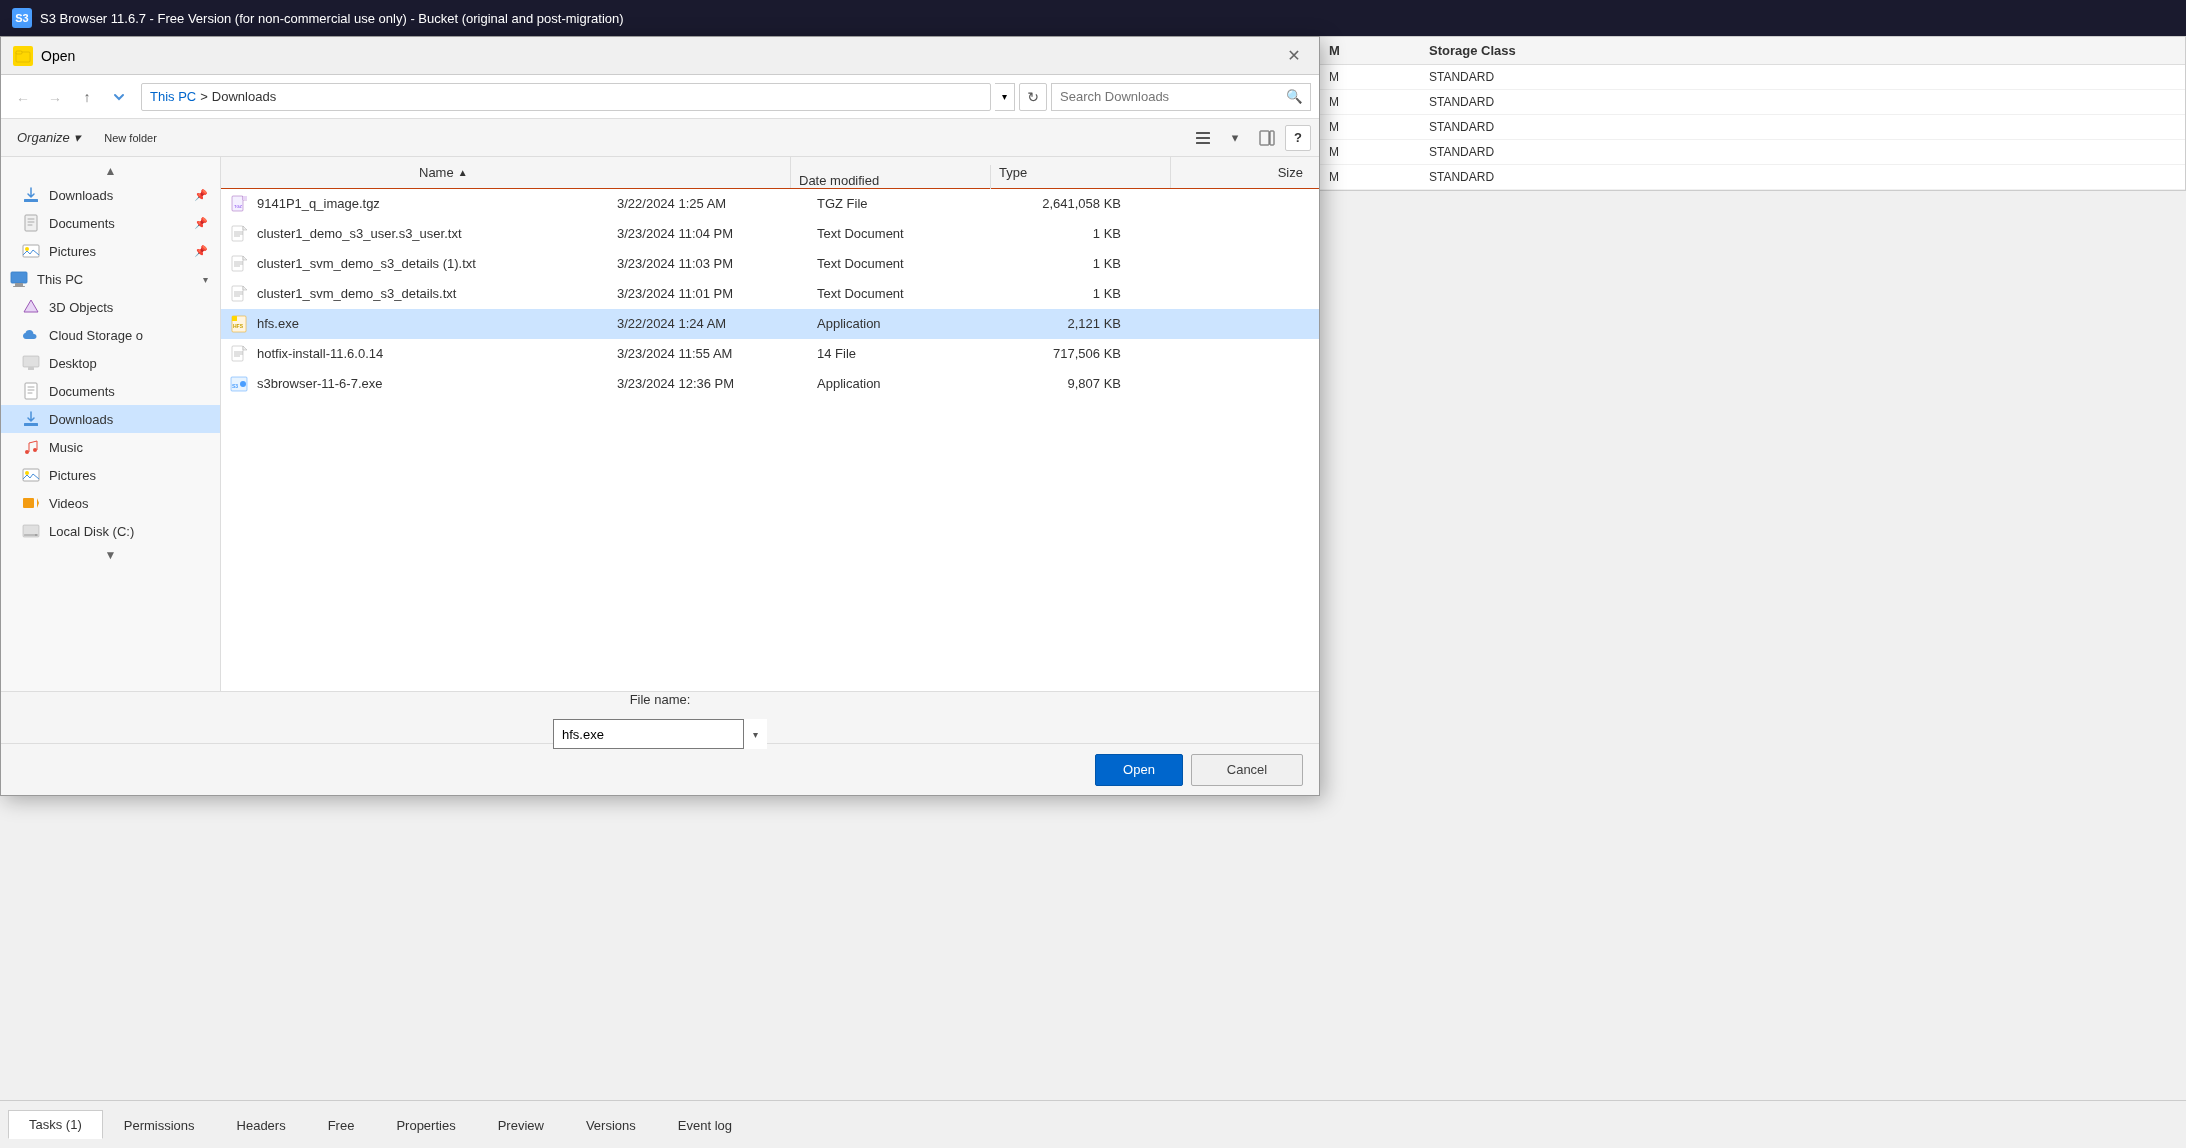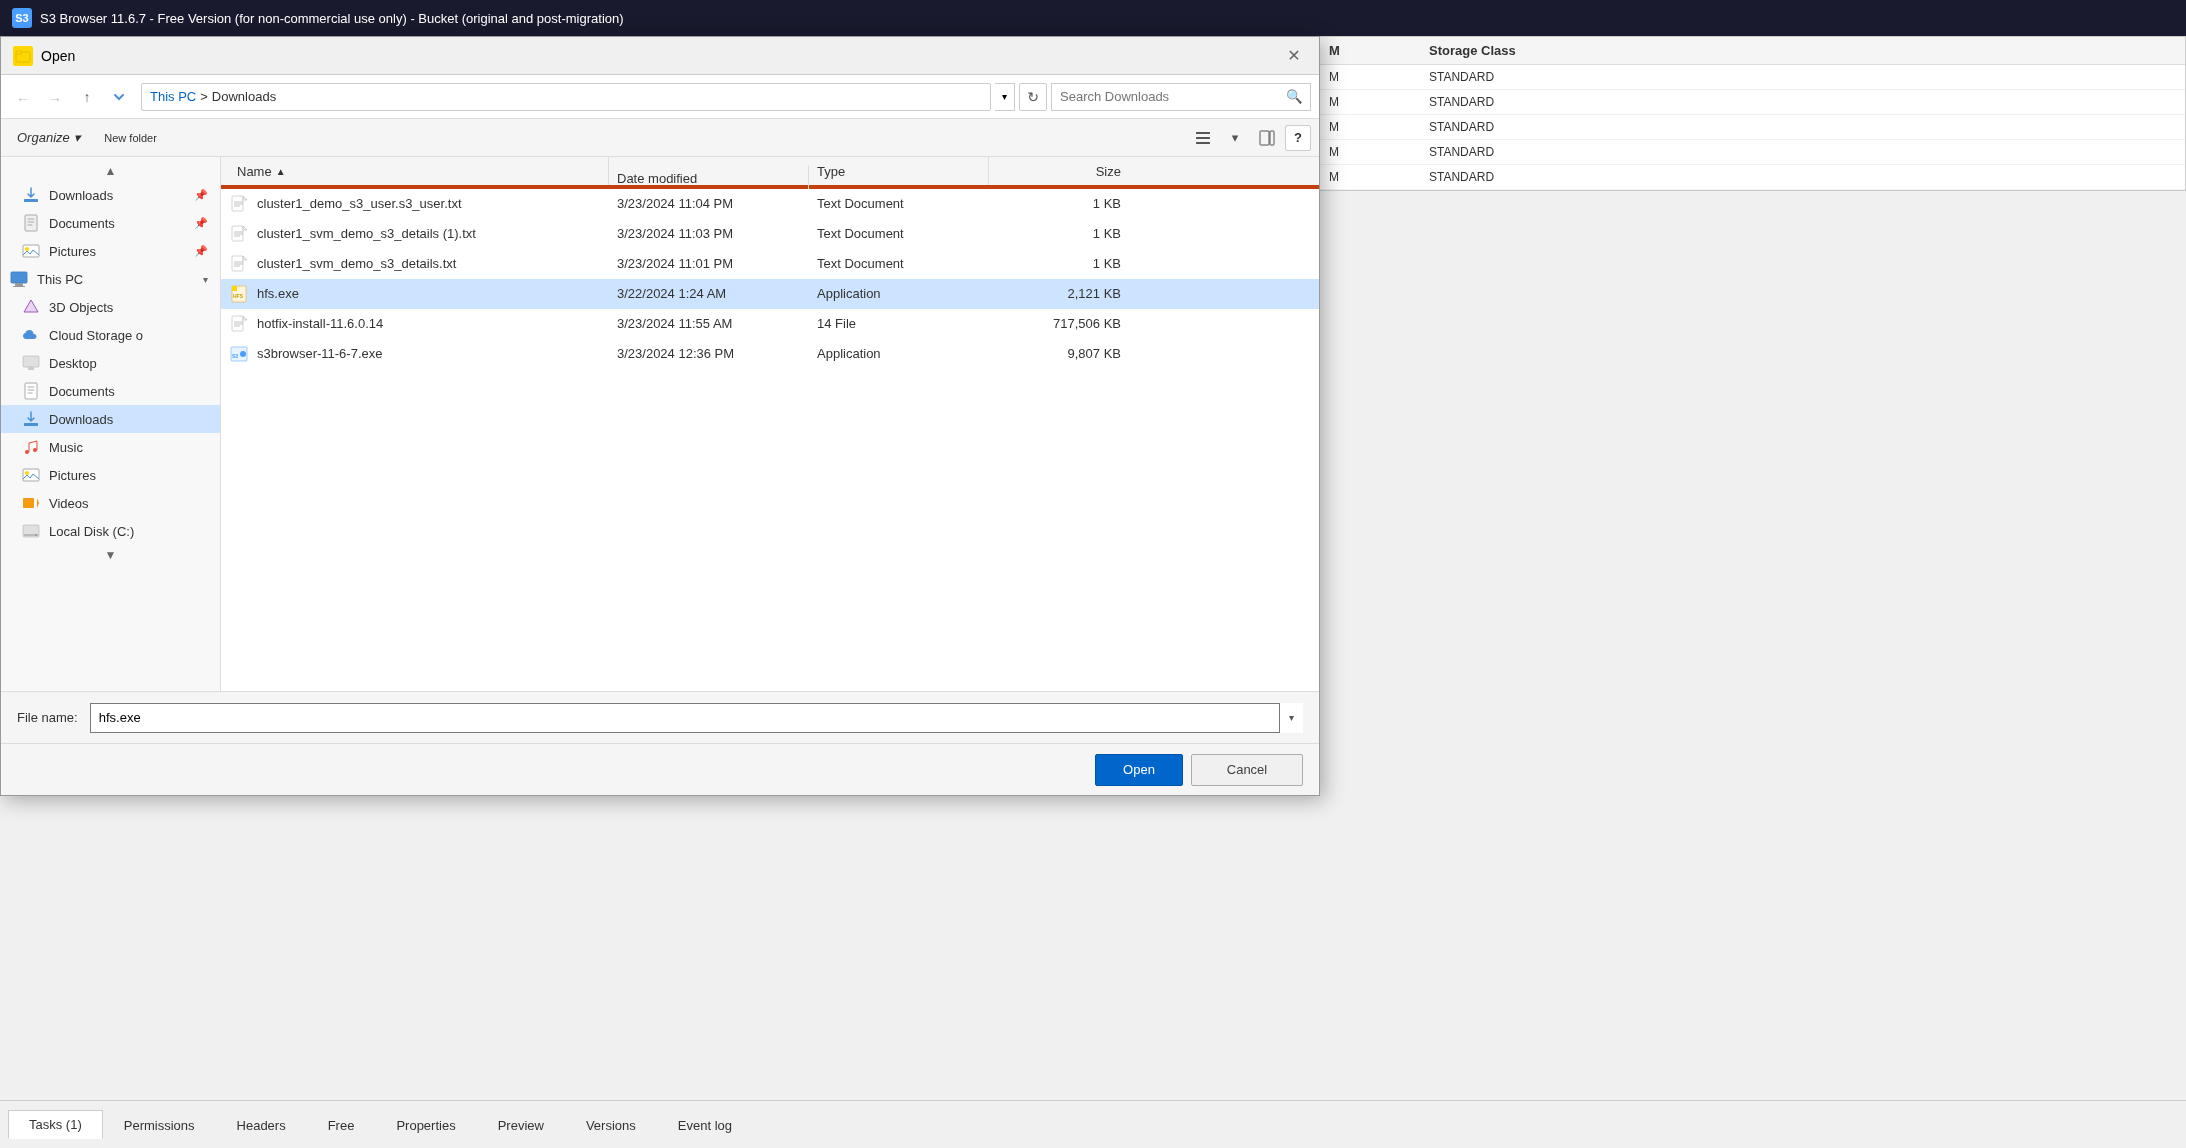--- a/index.html
+++ b/index.html
@@ -366,24 +366,25 @@
       flex: 1;
       display: flex;
       flex-direction: column;
       overflow: hidden;
     }
 
     .file-list-header {
       display: flex;
       align-items: center;
       background: #f5f5f5;
-      border-bottom: 4px solid #c2410c;
+      border-bottom: 1px solid #c2410c;
       height: 32px;
       padding: 0 8px;
       user-select: none;
+      justify-content: flex-end;
     }
 
     .file-col-header {
       font-size: 13px;
       font-weight: 500;
       color: #333;
       cursor: pointer;
       padding: 0 8px;
       height: 100%;
       display: flex;
@@ -456,20 +457,21 @@
 
     
     .filename-area {
       height: 52px;
       background: #f5f5f5;
       border-top: 1px solid #ddd;
       display: flex;
       align-items: center;
       padding: 0 16px;
       gap: 12px;
+      flex-direction: column;
     }
 
     .filename-label {
       font-size: 13px;
       color: #333;
       white-space: nowrap;
     }
 
     .filename-input-container {
       flex: 1;
@@ -798,20 +800,36 @@
         <div class="file-col-header col-type">
           <span>Type</span>
         </div>
         <div class="file-col-header col-size">
           <span>Size</span>
         </div>
       </div>
 
       <div class="file-list">
 
+        <div class="file-row">
+          <div class="file-name-cell">
+            <div class="file-icon file-icon-tgz">
+              <svg width="18" height="18" viewBox="0 0 18 18">
+                <rect x="2" y="1" width="11" height="15" rx="1" fill="#f5f0ff" stroke="#9b59b6" stroke-width="0.5"></rect>
+                <polygon points="13,1 17,5 13,5" fill="#d5b5f0" stroke="#9b59b6" stroke-width="0.5"></polygon>
+                <rect x="13" y="1" width="4" height="4" fill="#e8d5f5"></rect>
+                <text x="4" y="13" font-size="4" fill="#7c3aed">TGZ</text>
+              </svg>
+            </div>
+            <span>9141P1_q_image.tgz</span>
+          </div>
+          <div class="file-date">3/22/2024 1:25 AM</div>
+          <div class="file-type">TGZ File</div>
+          <div class="file-size">2,641,058 KB</div>
+        </div>
 
         <div class="file-row">
           <div class="file-name-cell">
             <div class="file-icon file-icon-txt">
               <svg width="18" height="18" viewBox="0 0 18 18">
                 <rect x="2" y="1" width="11" height="15" rx="1" fill="#fff" stroke="#aaa" stroke-width="0.5"></rect>
                 <polygon points="13,1 17,5 13,5" fill="#f0f0f0" stroke="#aaa" stroke-width="0.5"></polygon>
                 <path d="M4 7h9M4 9h9M4 11h6" stroke="#aaa" stroke-width="0.7"></path>
               </svg>
             </div>

